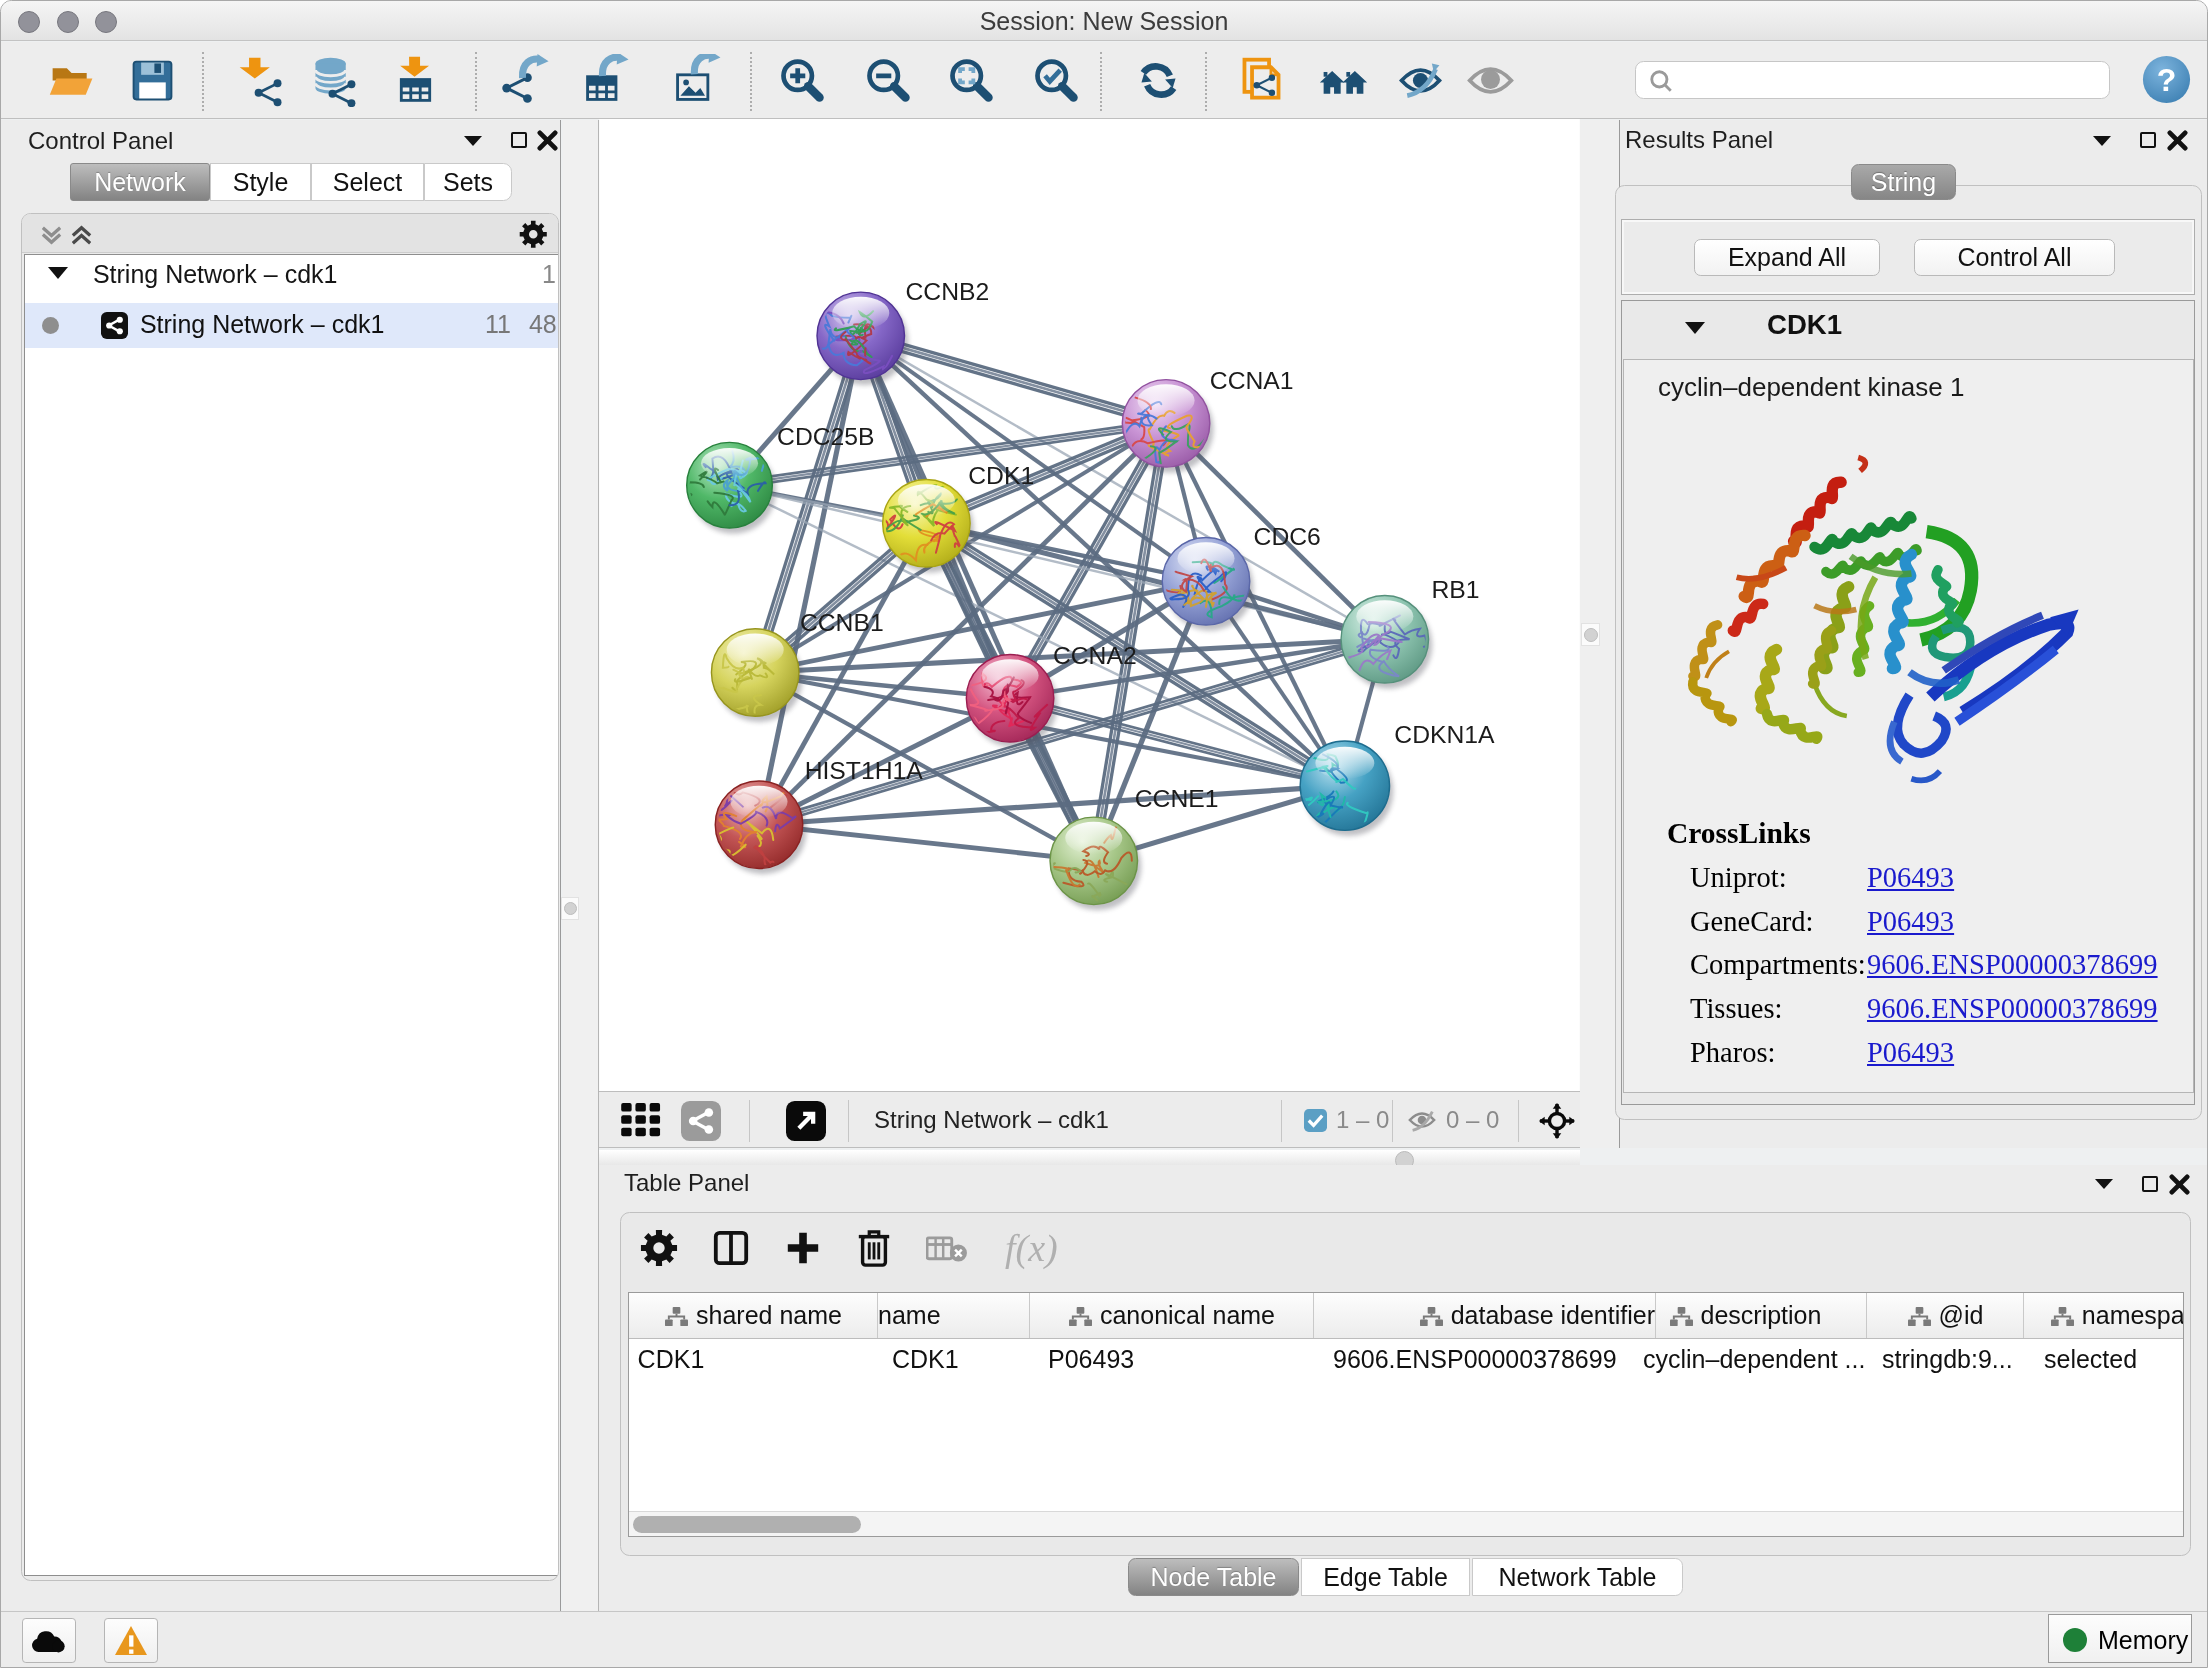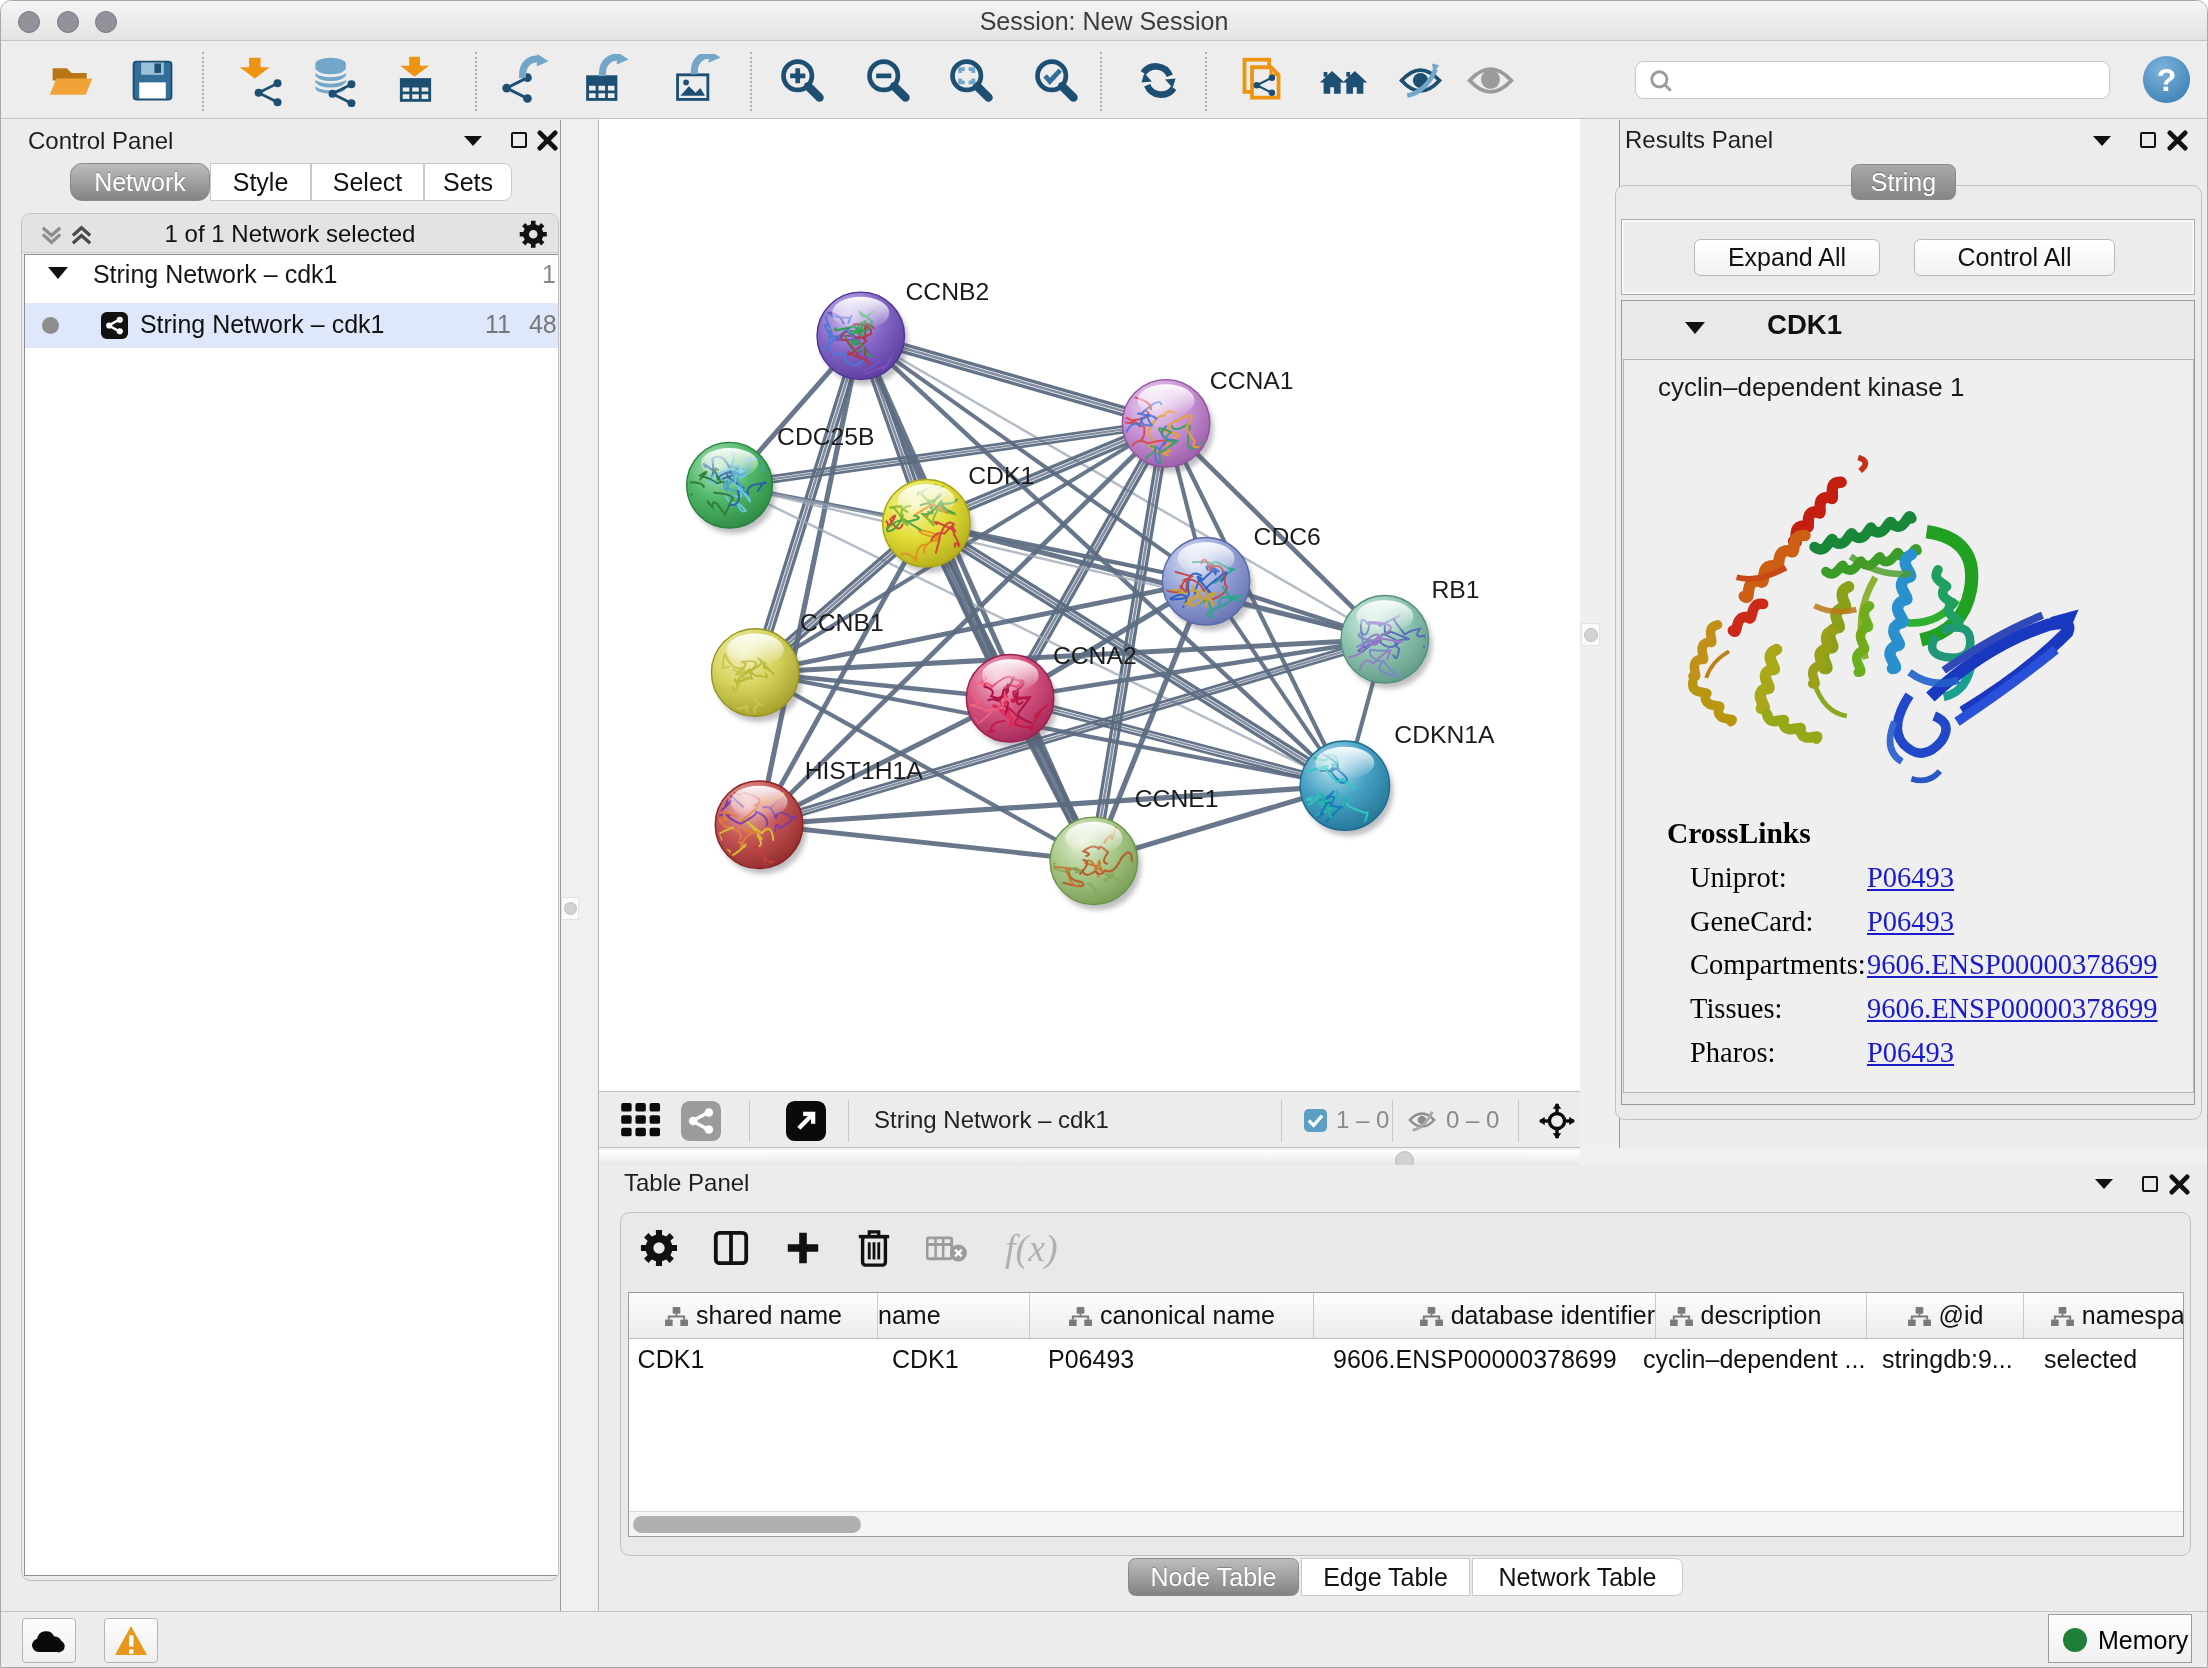--- a/index.html
+++ b/index.html
@@ -208,39 +208,38 @@
         <text x="26" y="38" font-size="34" font-weight="bold" text-anchor="middle" fill="#fff" font-family="Liberation Sans">?</text>
       </svg>
     </div>
     <div class="abs" style="left:0;top:119px;width:560px;height:1491px;background:#ececec;border-right:1.9px solid #9a9a9a"></div>
     <div class="abs ptitle" style="left:27px;top:126px">Control Panel</div>
     <div class="pctl-tri" style="left:463px;top:135px"></div>
     <div class="pctl-sq" style="left:510px;top:131px"></div>
     <svg class="abs" style="left:536px;top:129px" width="21" height="21" viewBox="0 0 22 22">
       <path d="M3 3 L19 19 M19 3 L3 19" stroke="#111" stroke-width="5" stroke-linecap="round"></path>
     </svg>
-    <div class="tabrow-tab tab-sel" style="left:69px;top:162px;width:140px;border-radius:12px;">Network</div>
+    <div class="tabrow-tab tab-sel" style="left:69px;top:162px;width:140px;border-radius:3px;">Network</div>
     <div class="tabrow-tab" style="left:209px;top:162px;width:101px;">Style</div>
     <div class="tabrow-tab" style="left:310px;top:162px;width:113px;">Select</div>
     <div class="tabrow-tab" style="left:423px;top:162px;width:88px;border-radius:0 8.6px 8.6px 0;">Sets</div>
     <div class="groupbox" style="left:20px;top:212px;width:538px;height:1368px;overflow:hidden">
       <div class="abs" style="left:0;top:0;width:100%;height:39px;background:#e3e3e3;border-bottom:1px solid #cdcdcd"></div>
       <svg class="abs" style="left:17px;top:8.6px" width="25" height="25" viewBox="0 0 26 26">
         <g stroke="#8e8e8e" stroke-width="3.4" fill="none">
           <path d="M4 5 l9 8 l9 -8"></path>
           <path d="M4 12 l9 8 l9 -8"></path>
         </g>
       </svg>
       <svg class="abs" style="left:47px;top:8.6px" width="25" height="25" viewBox="0 0 26 26">
         <g stroke="#4a4a4a" stroke-width="3.4" fill="none">
           <path d="M4 13 l9 -8 l9 8"></path>
           <path d="M4 21 l9 -8 l9 8"></path>
         </g>
       </svg>
-      <div class="abs" style="left:0;top:5.7px;width:100%;text-align:center;font-size:24px;color:#111">1 of 1 Network selected</div>
       <svg class="abs" style="left:497px;top:5.7px" width="28.5" height="28.5" viewBox="0 0 28 28">
         <path d="M27.3 11.7 L27.3 16.3 L23.8 16.2 L22.4 19.4 L25.0 21.8 L21.8 25.0 L19.4 22.4 L16.2 23.8 L16.3 27.3 L11.7 27.3 L11.8 23.8 L8.6 22.4 L6.2 25.0 L3.0 21.8 L5.6 19.4 L4.2 16.2 L0.7 16.3 L0.7 11.7 L4.2 11.8 L5.6 8.6 L3.0 6.2 L6.2 3.0 L8.6 5.6 L11.8 4.2 L11.7 0.7 L16.3 0.7 L16.2 4.2 L19.4 5.6 L21.8 3.0 L25.0 6.2 L22.4 8.6 L23.8 11.8 Z M9.8 14.0 a4.2 4.2 0 1 0 8.4 0 a4.2 4.2 0 1 0 -8.4 0 Z" fill="#111" fill-rule="evenodd"></path>
       </svg>
       <div class="abs" style="left:1.9px;top:40px;width:535px;height:1322px;background:#fff;border:1px solid #8e8e8e">
         <div class="abs" style="left:23px;top:12.4px;width:0;height:0;border-left:10.5px solid transparent;border-right:10.5px solid transparent;border-top:12.4px solid #111"></div>
         <div class="abs" style="left:68px;top:4.8px;font-size:25px;color:#151515">String Network – cdk1</div>
         <div class="abs" style="left:517px;top:4.8px;font-size:25px;color:#888">1</div>
         <div class="abs" style="left:0;top:48px;width:100%;height:45px;background:#dfe8fa">
           <div class="abs" style="left:17px;top:14.3px;width:17px;height:17px;border-radius:50%;background:#8e8e8e"></div>
           <svg class="abs" style="left:76px;top:8.6px" width="27" height="27" viewBox="0 0 28 28">

